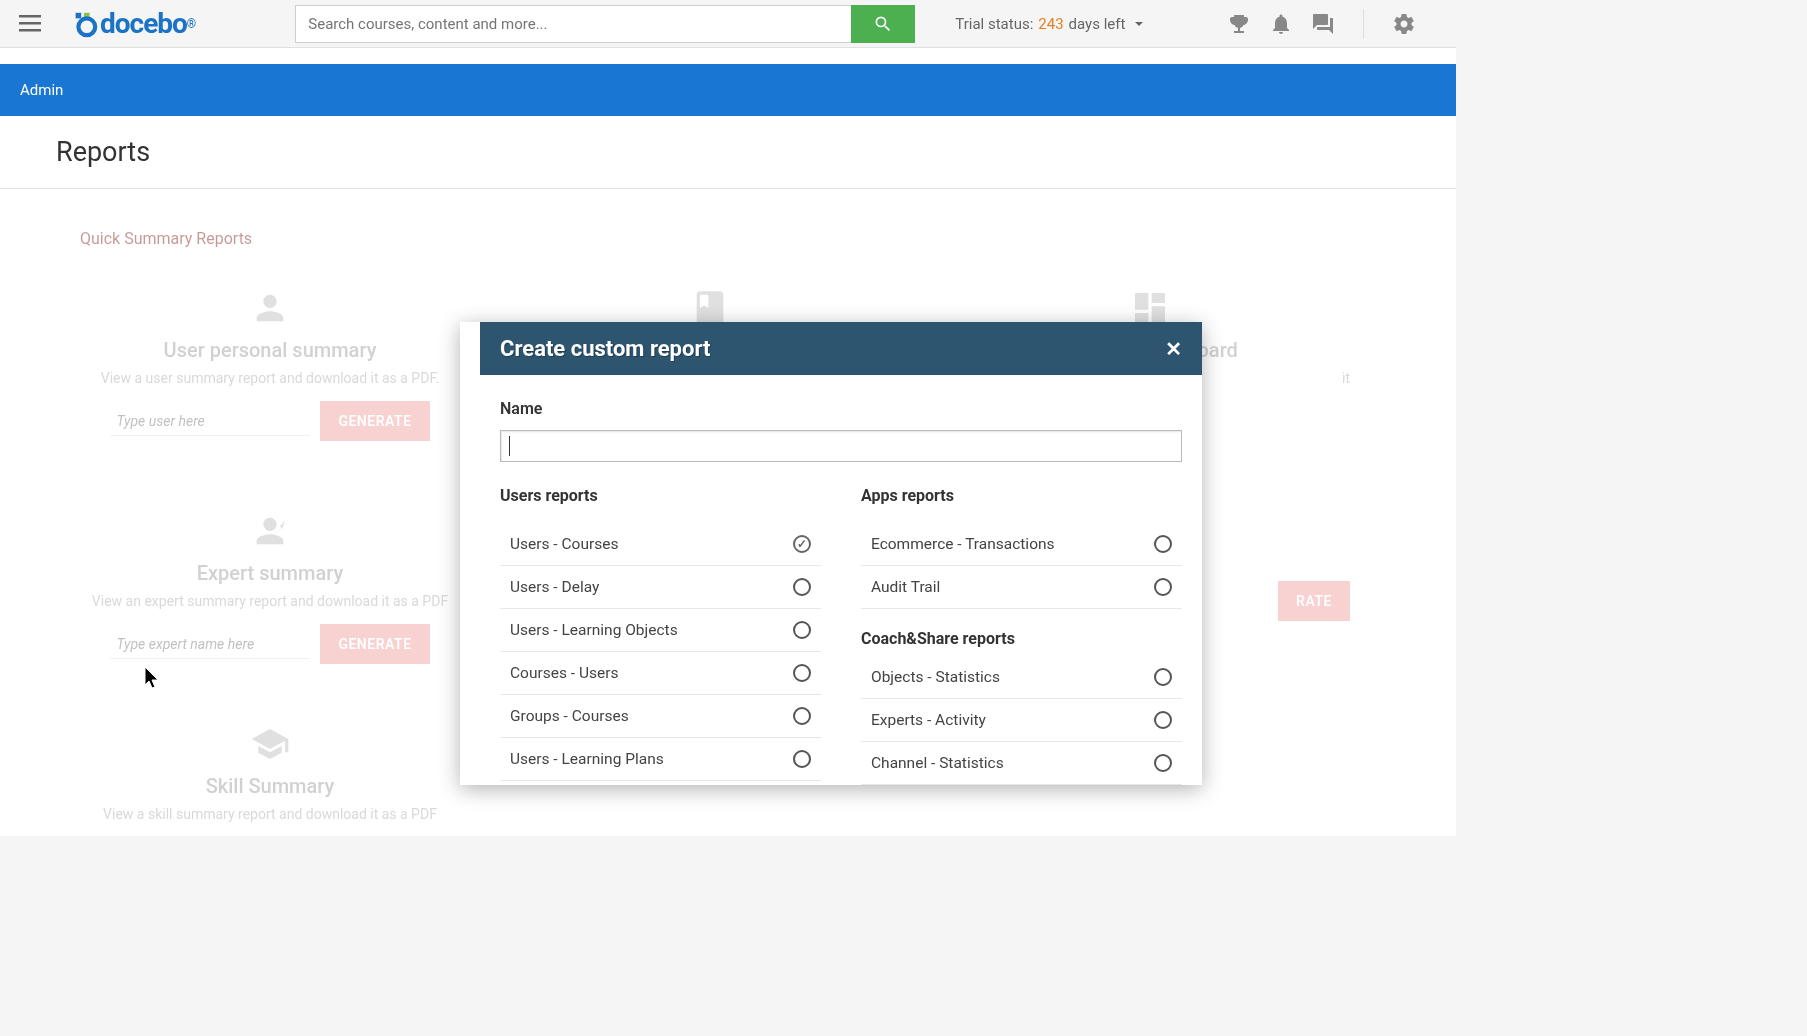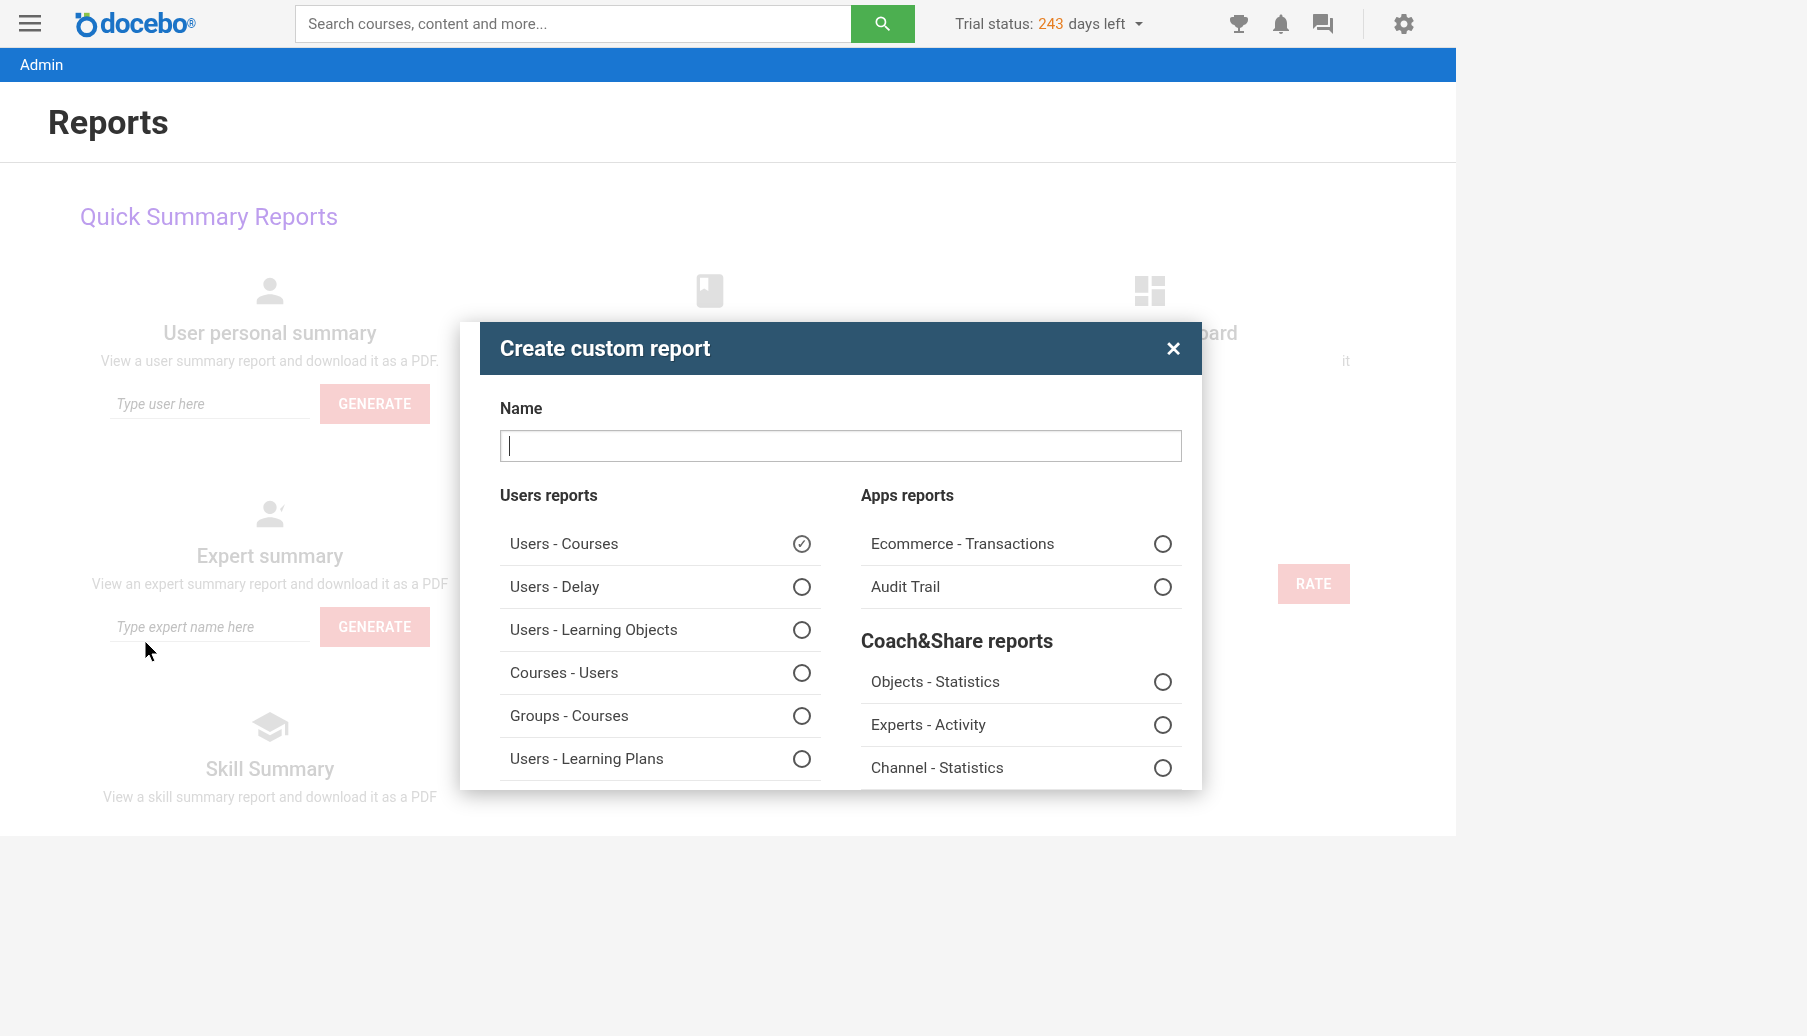--- a/index.html
+++ b/index.html
@@ -95,48 +95,50 @@
     }
     .divider-v {
       width: 1px;
       height: 30px;
       background: #ddd;
       margin: 0 10px;
     }
     .breadcrumb-bar {
       background: #1976d2;
       color: #fff;
-      padding: 8px 20px;
+      padding: 17px 20px;
       font-size: 15px;
+      margin-top: 16px;
     }
     .page-header {
       background: #fff;
       padding: 20px 48px;
       border-bottom: 1px solid #e0e0e0;
     }
     .page-title {
-      font-size: 34px;
-      font-weight: 700;
+      font-size: 27px;
+      font-weight: 400;
       color: #333;
+      margin-left: 8px;
     }
     .content {
       padding: 30px 60px;
       background: #fff;
       position: relative;
     }
     .faded-overlay {
       position: absolute;
       inset: 0;
       background: rgba(255,255,255,0.55);
       z-index: 5;
       pointer-events: none;
     }
     .section-title {
-      font-size: 24px;
-      color: #6d28d9;
+      font-size: 16px;
+      color: #7f1d1d;
       margin: 10px 20px 30px;
       font-weight: 400;
     }
     .cards-grid {
       display: grid;
       grid-template-columns: repeat(3, 1fr);
       gap: 20px;
       max-width: 1300px;
     }
     .card {
@@ -286,21 +288,21 @@
     .radio-circle.selected {
       border-color: #666;
     }
     .radio-circle.selected::after {
       content: "✓";
       font-size: 12px;
       color: #666;
       font-weight: bold;
     }
     .col2-heading2 {
-      font-size: 20px;
+      font-size: 16px;
       font-weight: 700;
       color: #333;
       margin: 20px 0 8px;
     }
     .page-wrap {
       position: relative;
       width: 1456px;
       height: 836px;
       overflow: hidden;
       background: #fff;

